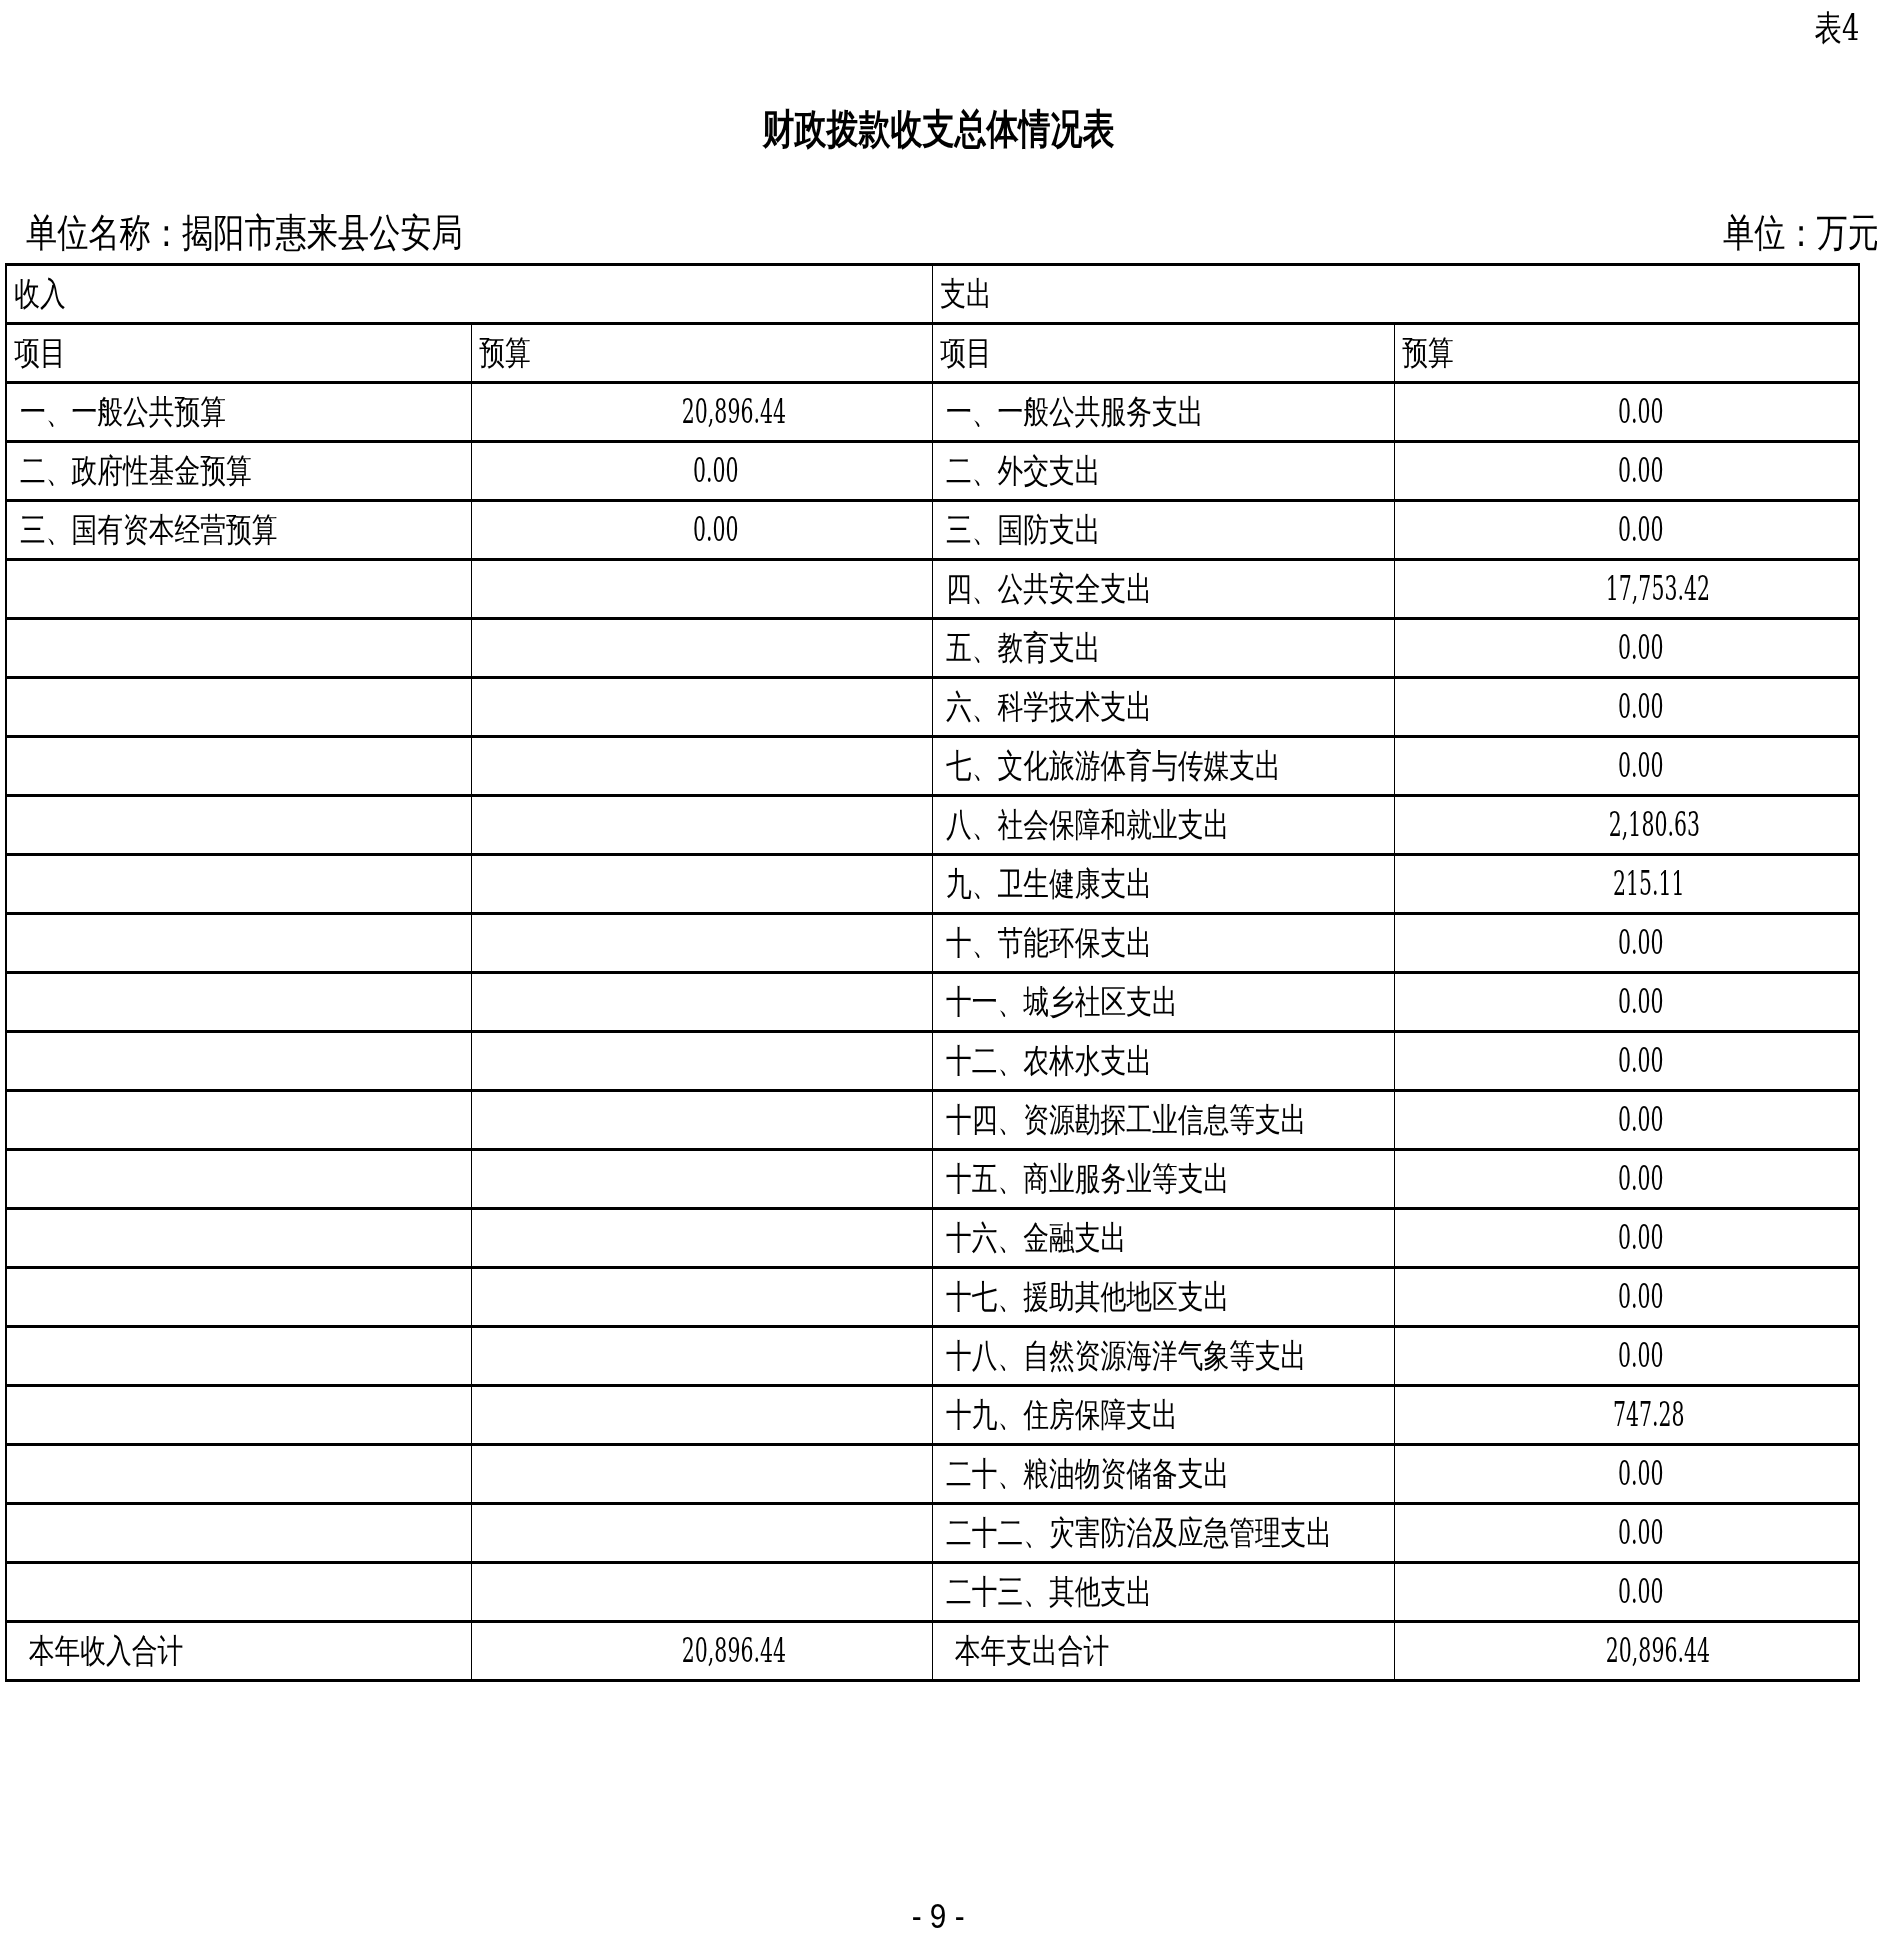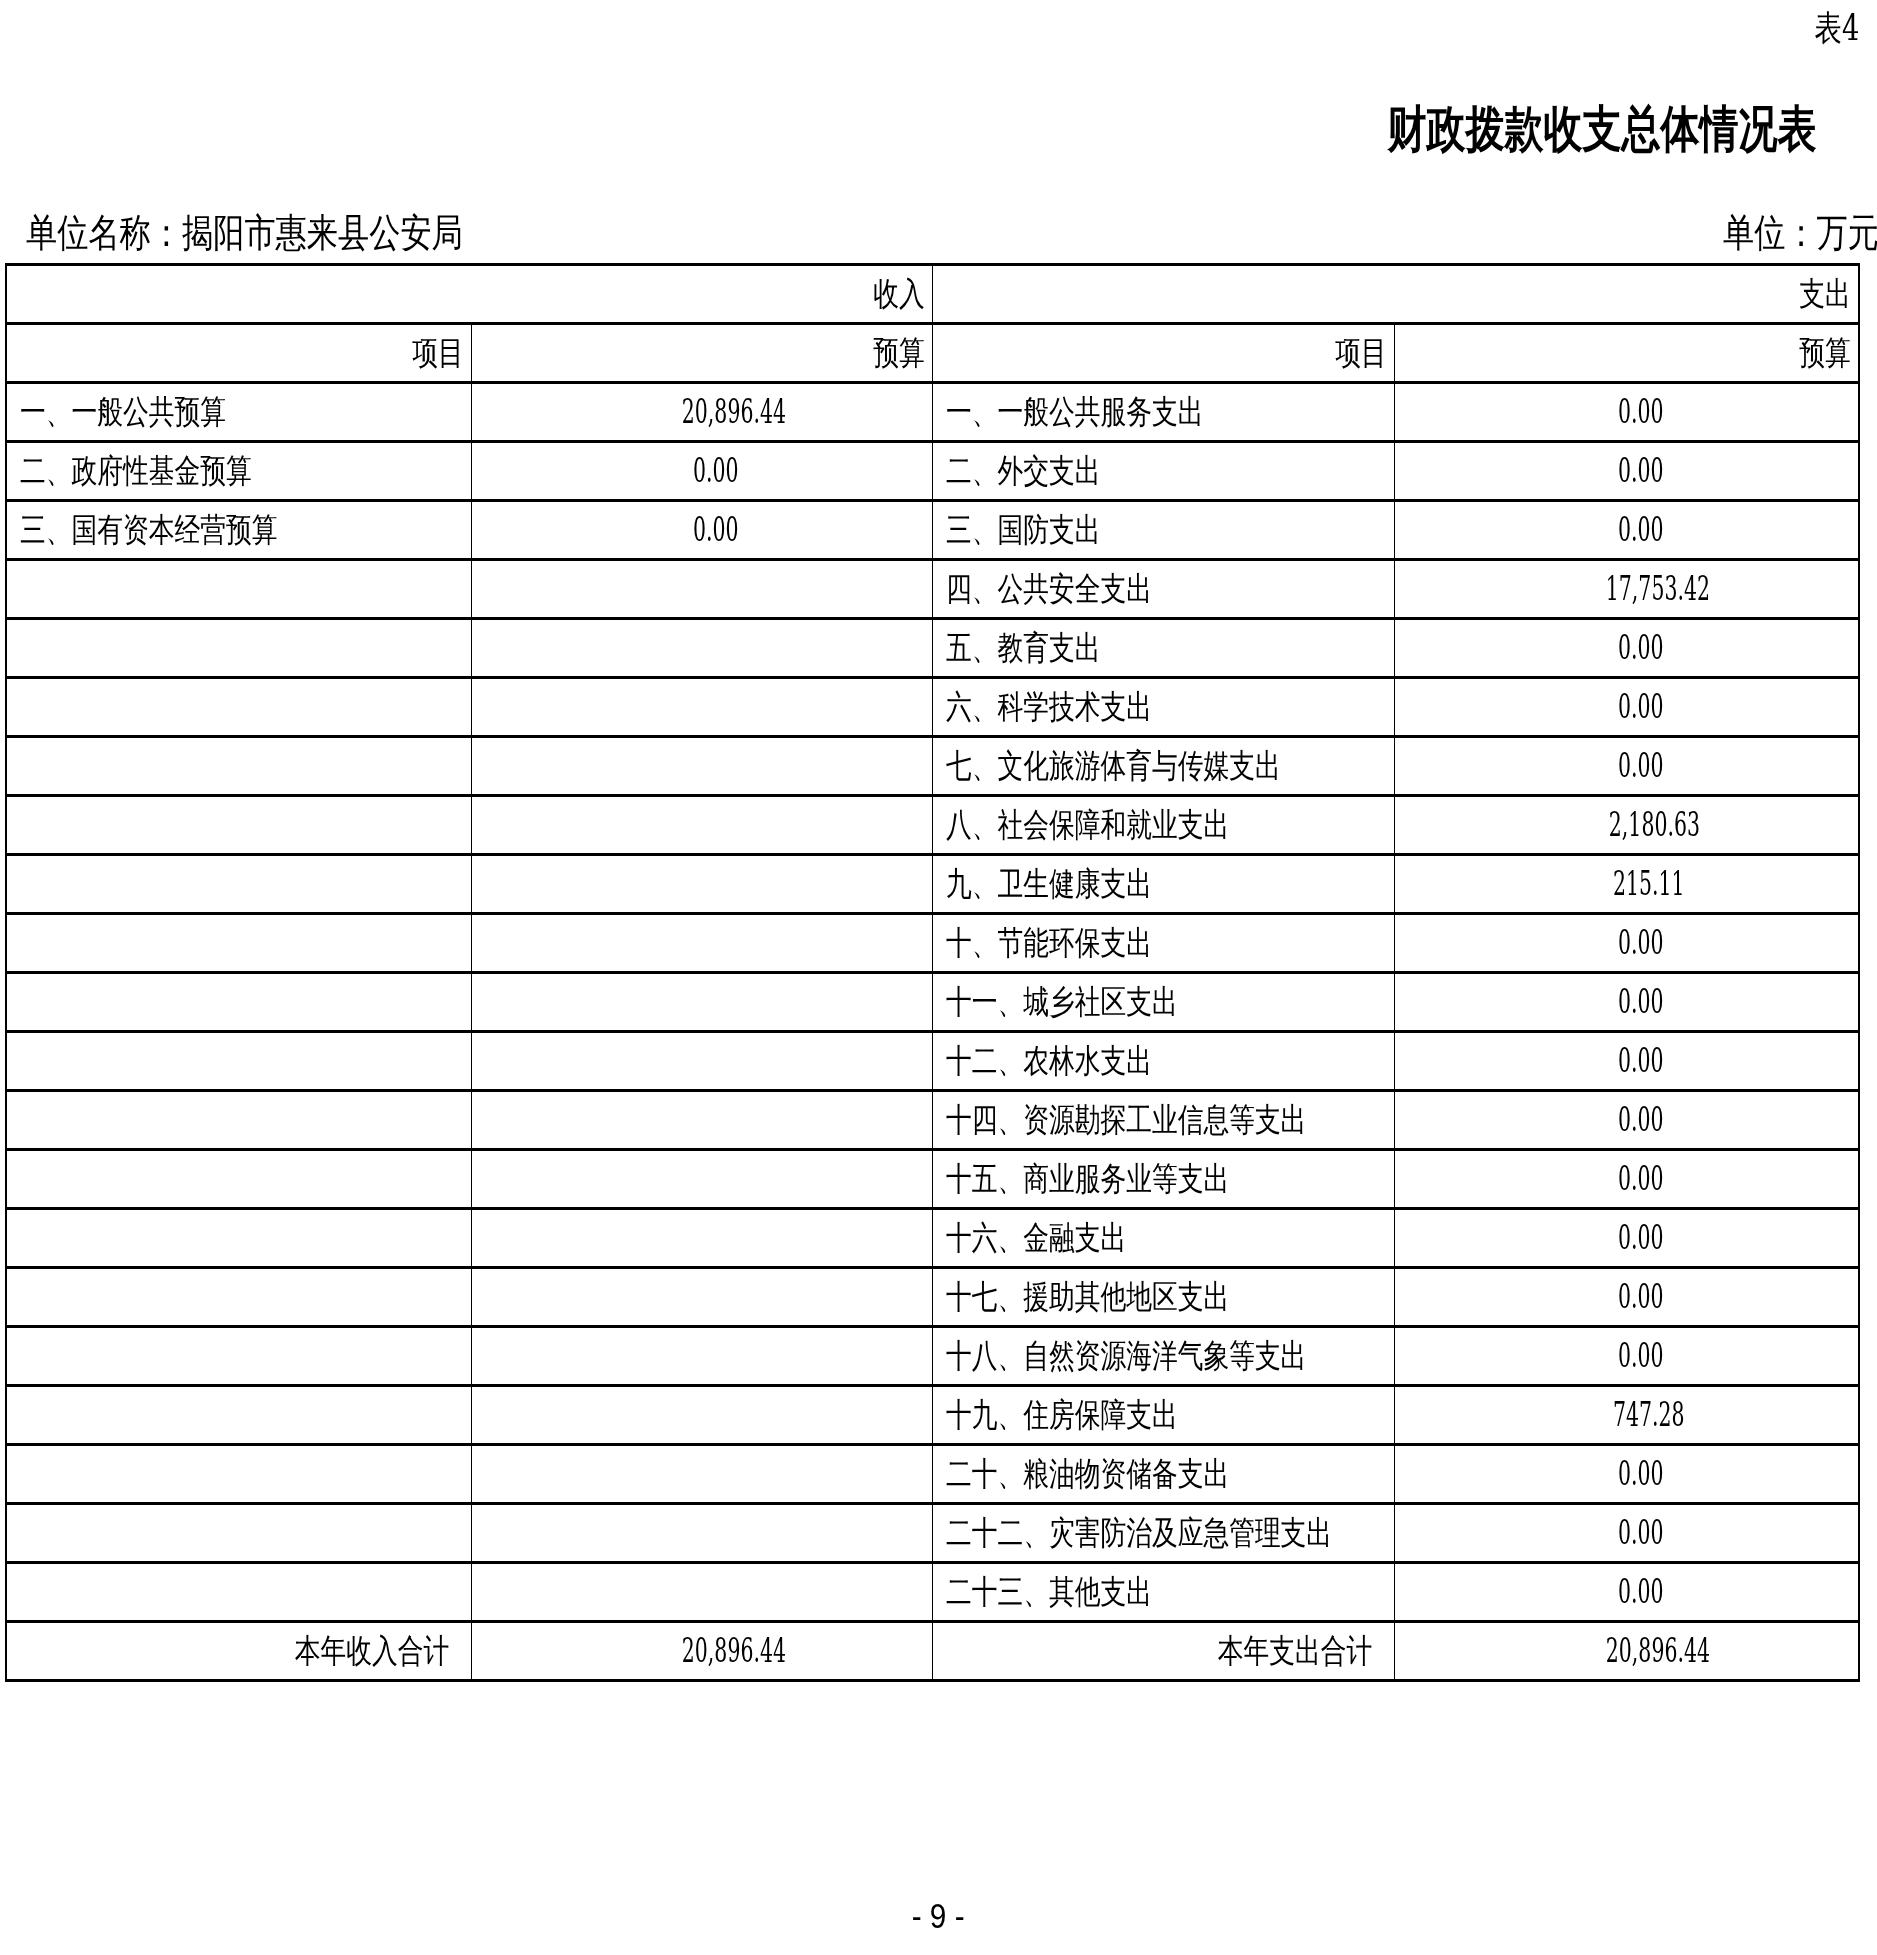--- a/index.html
+++ b/index.html
@@ -22,24 +22,24 @@
     font-size: 35px;
     line-height: 47px;
     transform: scaleX(0.78);
     transform-origin: right center;
   }
   .doc-title {
     position: absolute;
     top: 100px;
     left: 0;
     width: 1877px;
-    text-align: right;
+    text-align: center;
     font-family: "DejaVu Sans", "Liberation Sans", sans-serif;
     font-weight: bold;
-    font-size: 50px;
+    font-size: 41px;
     line-height: 59px;
   }
   .doc-title span {
     display: inline-block;
     transform: scaleX(0.78);
   }
   .unit-row {
     position: absolute;
     top: 207px;
     left: 4.7px;
@@ -91,21 +91,21 @@
     font-weight: normal;
     font-size: 33px;
     line-height: 52px;
     white-space: nowrap;
     overflow: hidden;
   }
   .cell-inner {
     display: inline-block;
     transform: scaleX(0.78);
   }
-  .center { text-align: right; }
+  .center { text-align: left; }
   .center .cell-inner { transform-origin: center center; }
   .left { text-align: left; padding-left: 13px !important; margin-left: 48px; }
   .left .cell-inner { transform-origin: left center; }
   .right { text-align: center; padding-right: 0 !important; }
   .right .cell-inner {
     transform-origin: right center;
     font-family: "DejaVu Serif", "Liberation Serif", serif;
     transform: scaleX(0.62);
   }
   .page-number {

